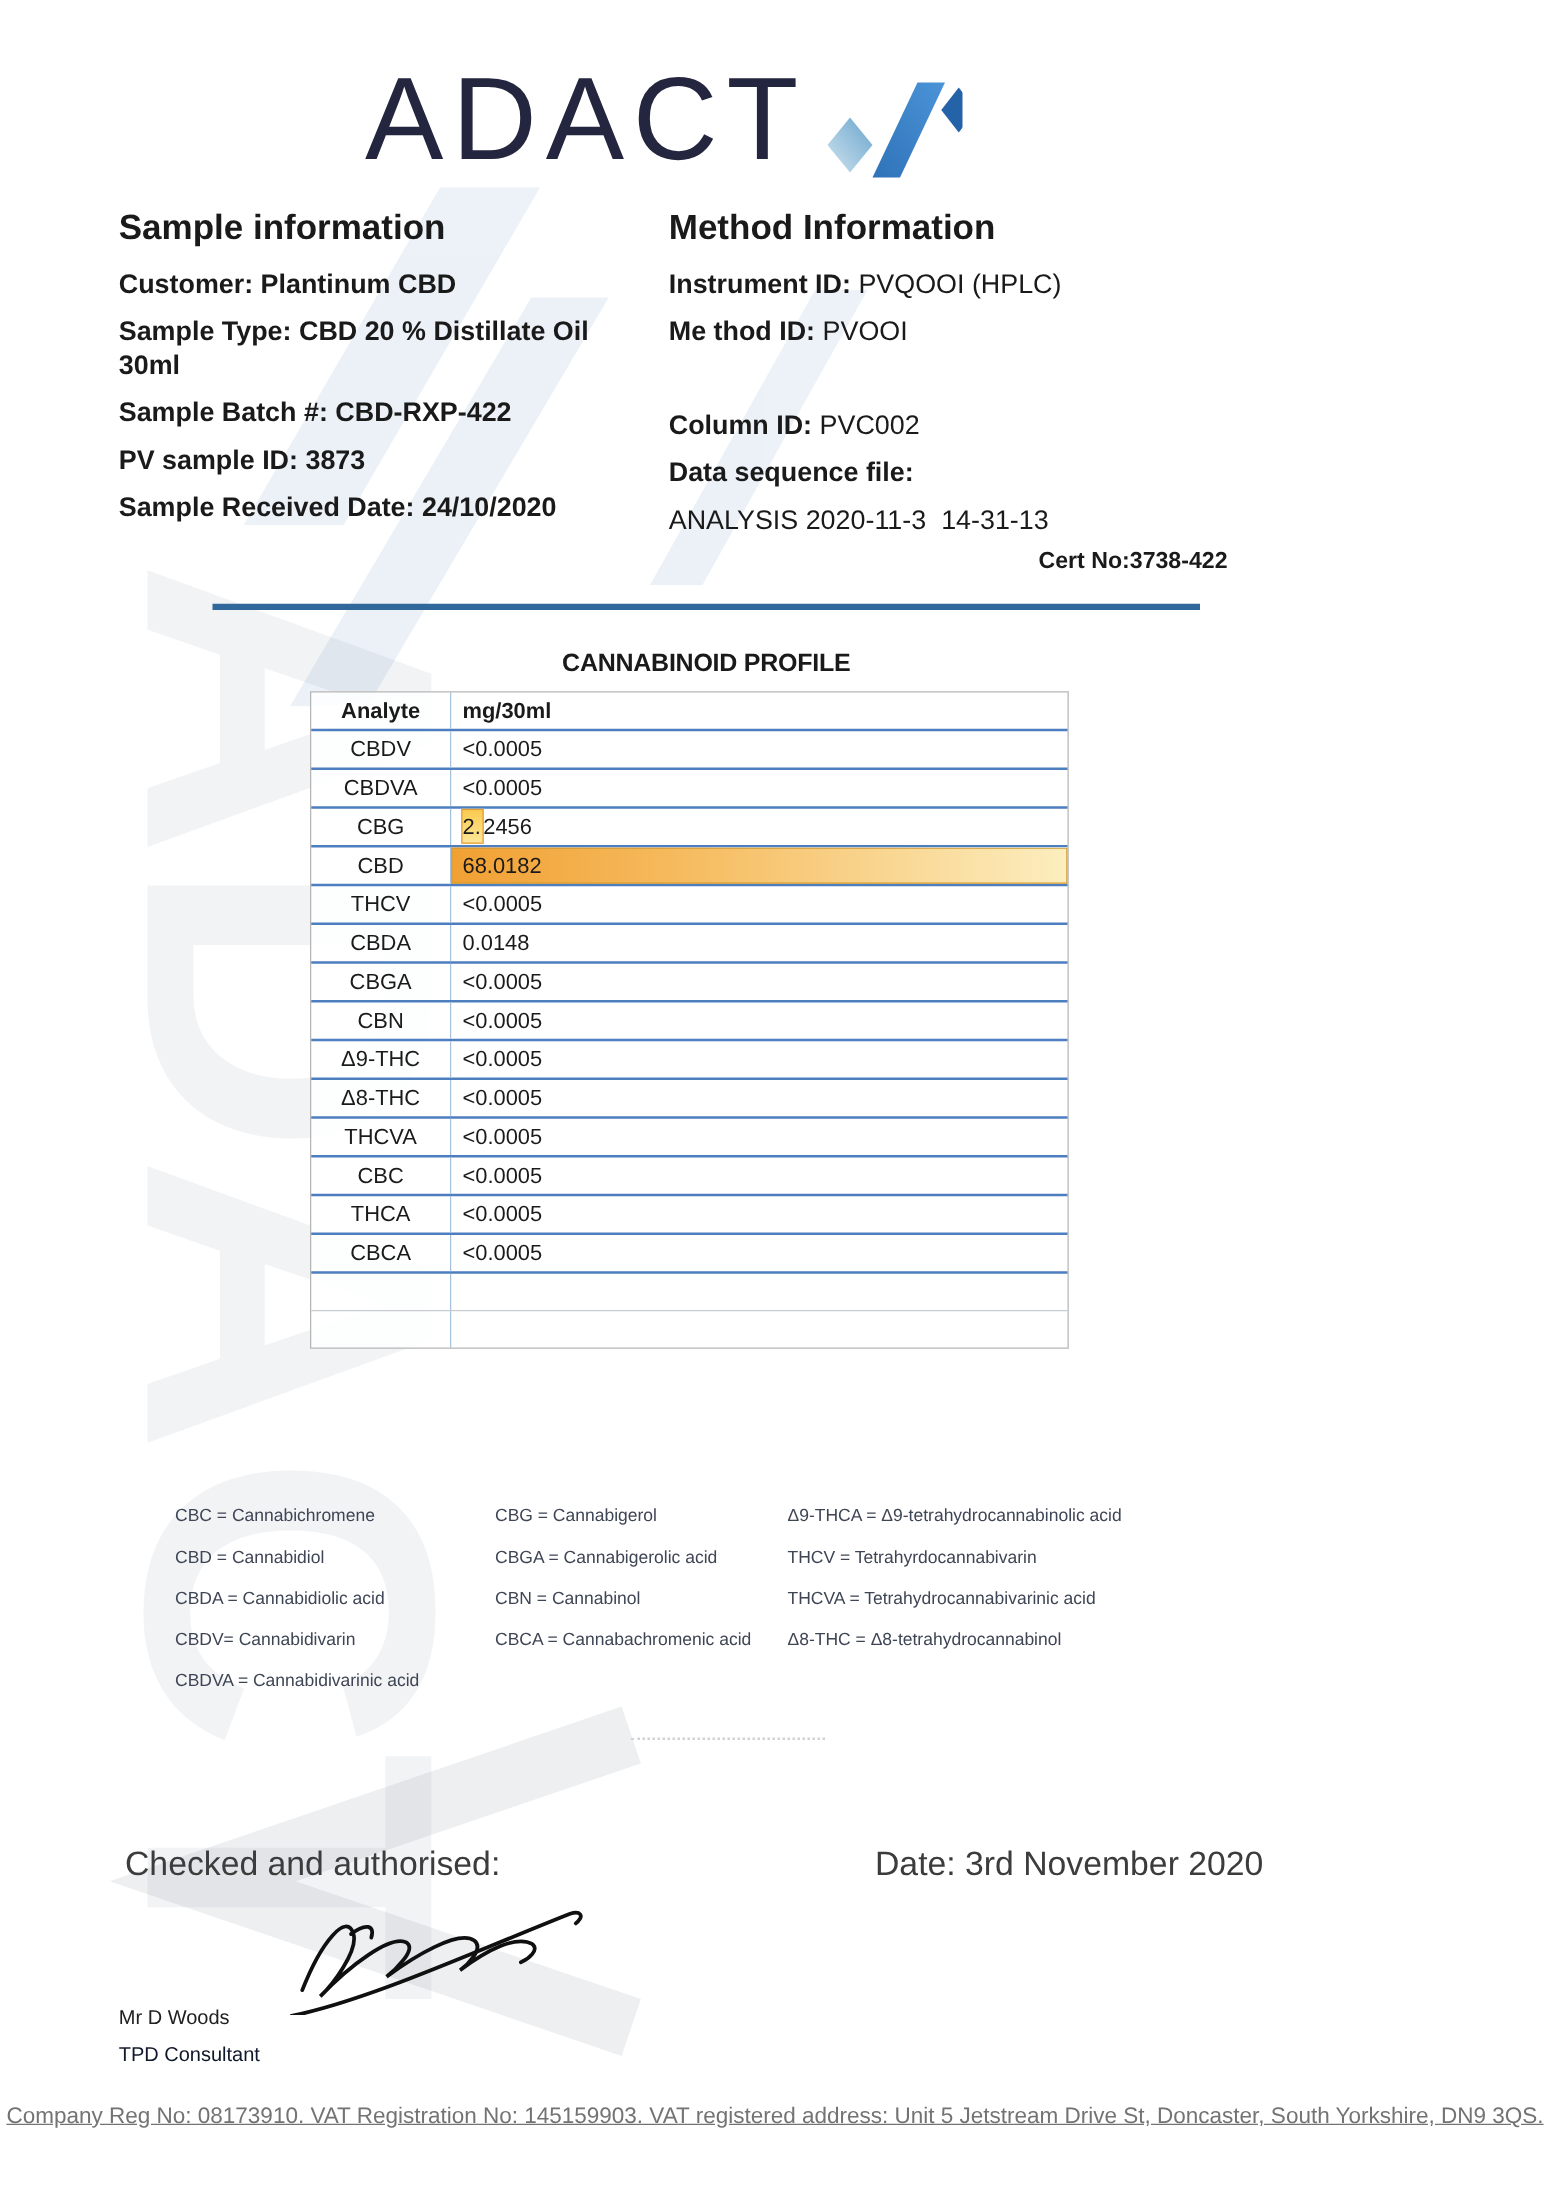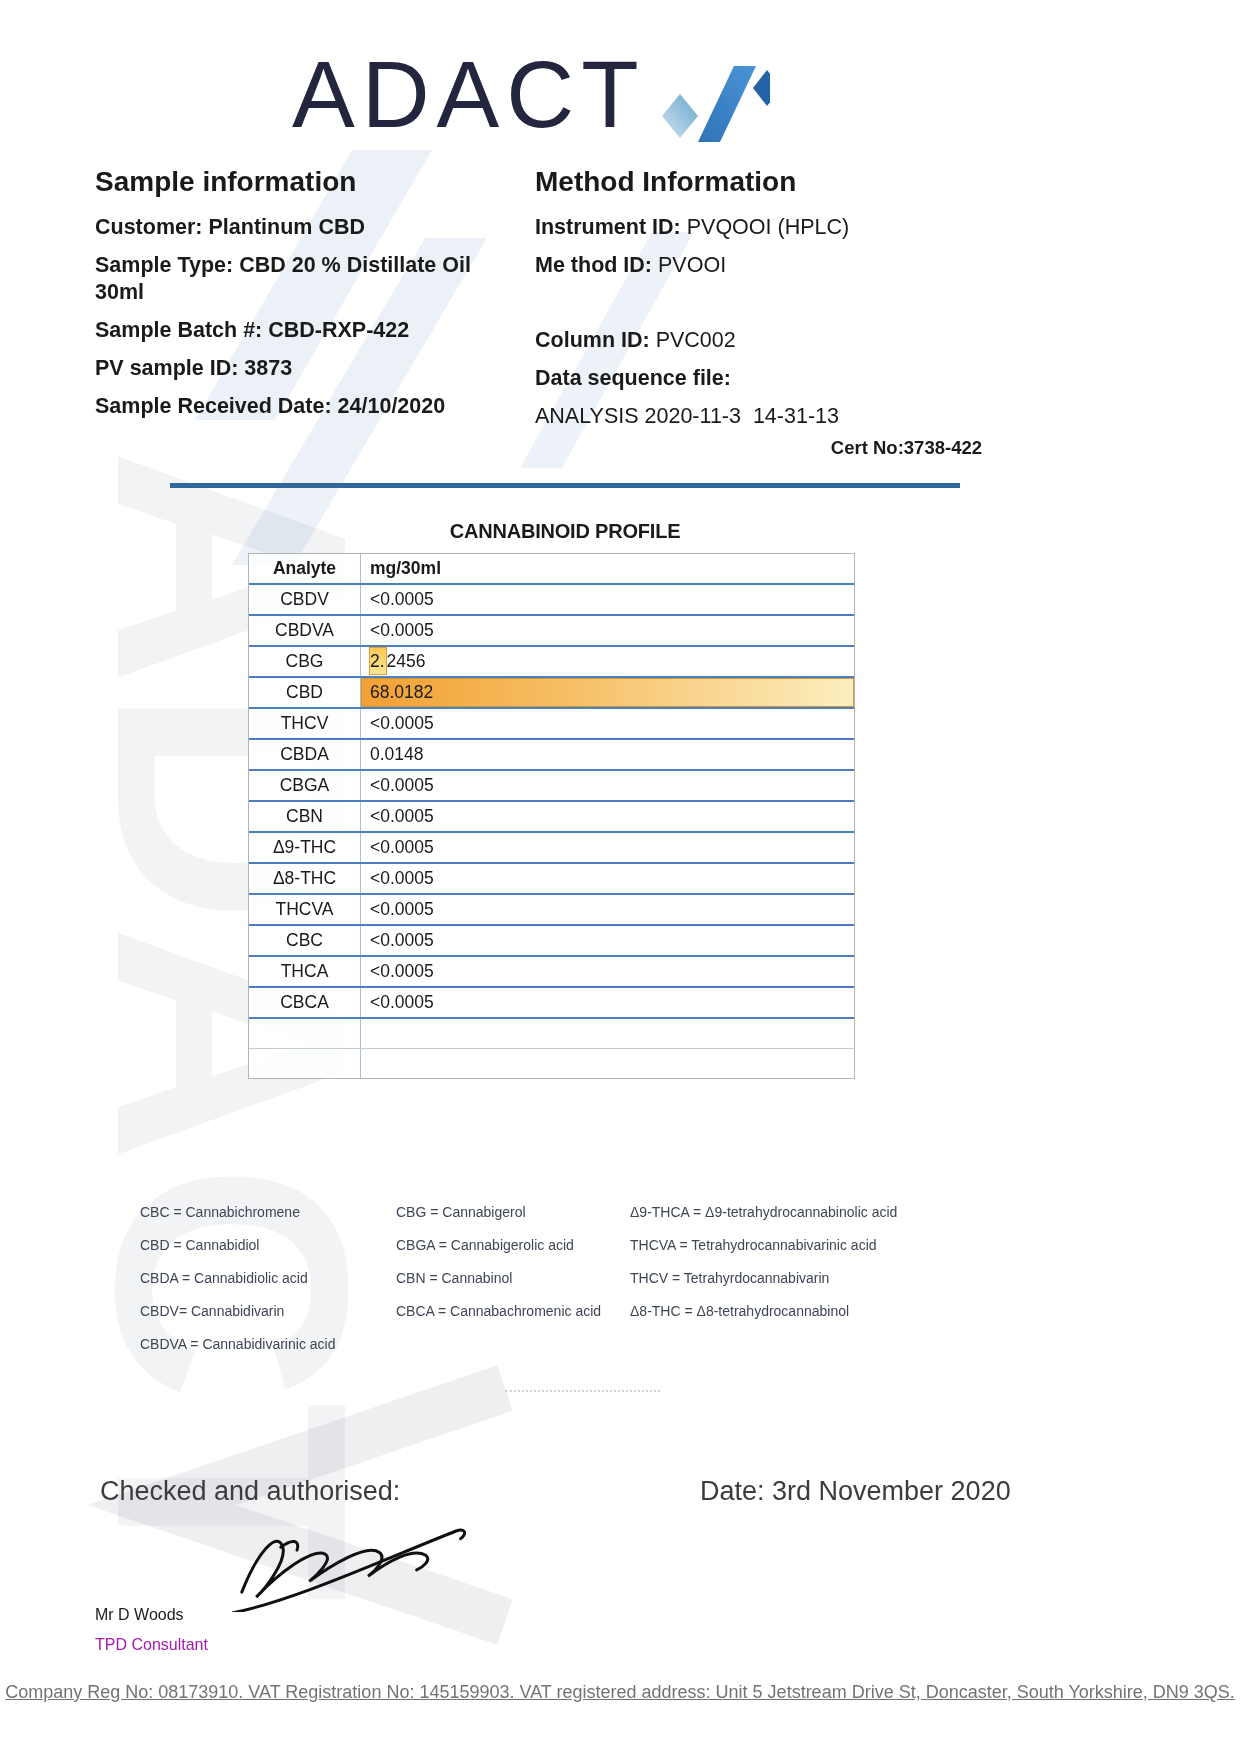--- a/index.html
+++ b/index.html
@@ -55,21 +55,21 @@
   .legend-col3{flex:1;}
   .legend p{margin:0 0 14px 0;font-size:14px;line-height:19px;color:#3e4554;}
 
   .faint-line{position:absolute;left:505px;top:1390px;width:155px;border-top:2px dotted #d2d2d2;}
 
   
   .checked{position:absolute;left:100px;top:1476px;font-size:27px;color:#3c3c3c;}
   .dateline{position:absolute;left:700px;top:1476px;font-size:27px;color:#3c3c3c;text-align:right;}
   .signature-svg{position:absolute;left:222px;top:1512px;}
   .signer-name{position:absolute;left:95px;top:1606px;font-size:16px;color:#202020;}
-  .signer-role{position:absolute;left:95px;top:1636px;font-size:16px;color:#a21caf;}
+  .signer-role{position:absolute;left:95px;top:1636px;font-size:16px;color:#0f172a;}
 
   .footer{position:absolute;left:0;top:1682px;width:100%;text-align:center;
         font-size:18px;color:#737373;text-decoration:underline;}
 </style>
 </head>
 <body>
 
 <div class="page">
 
   <svg class="watermark" width="1240" height="1754" viewBox="0 0 1240 1754" aria-hidden="true">
@@ -241,22 +241,22 @@
       <div class="legend-col2">
 
       <p>CBG = Cannabigerol</p>
           <p>CBGA = Cannabigerolic acid</p>
           <p>CBN = Cannabinol</p>
           <p>CBCA = Cannabachromenic acid</p>
         </div>
       <div class="legend-col3">
 
           <p>Δ9-THCA = Δ9-tetrahydrocannabinolic acid</p>
+          <p>THCV = Tetrahyrdocannabivarin</p>
           <p>THCVA = Tetrahydrocannabivarinic acid</p>
-          <p>THCV = Tetrahyrdocannabivarin</p>
           <p>Δ8-THC = Δ8-tetrahydrocannabinol</p>
         </div>
     </div>
 
     <div class="faint-line"></div>
 
     <div class="checked">Checked and authorised:</div>
     <div class="dateline">Date: 3rd November 2020</div>
 
     <svg class="signature-svg" width="270" height="100" viewBox="0 0 270 100" aria-hidden="true">

